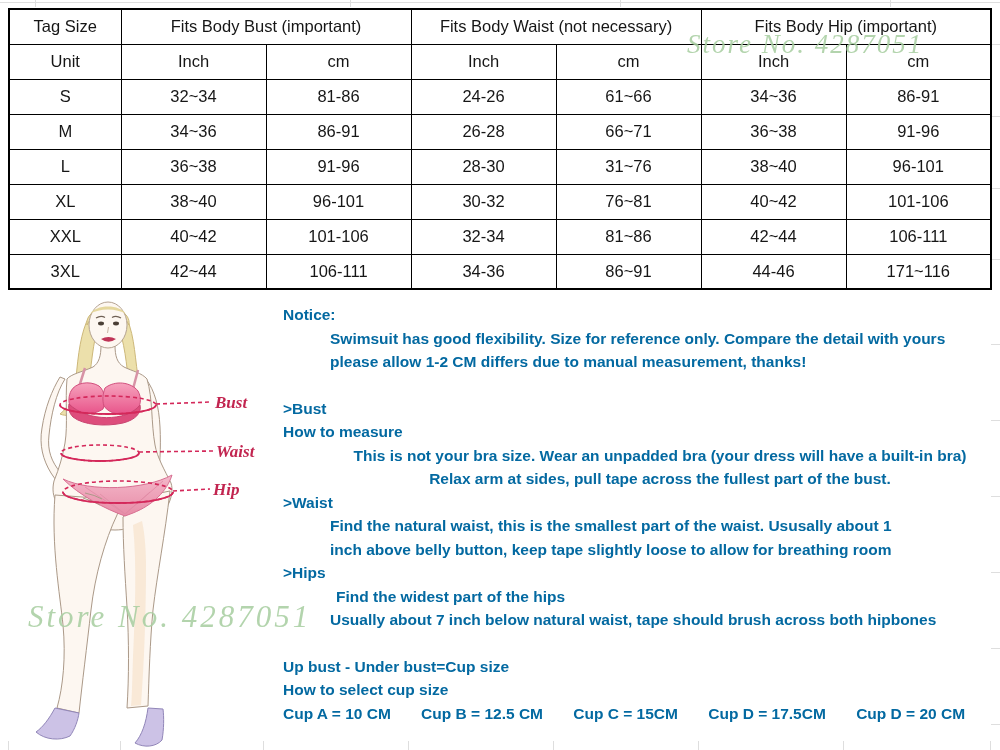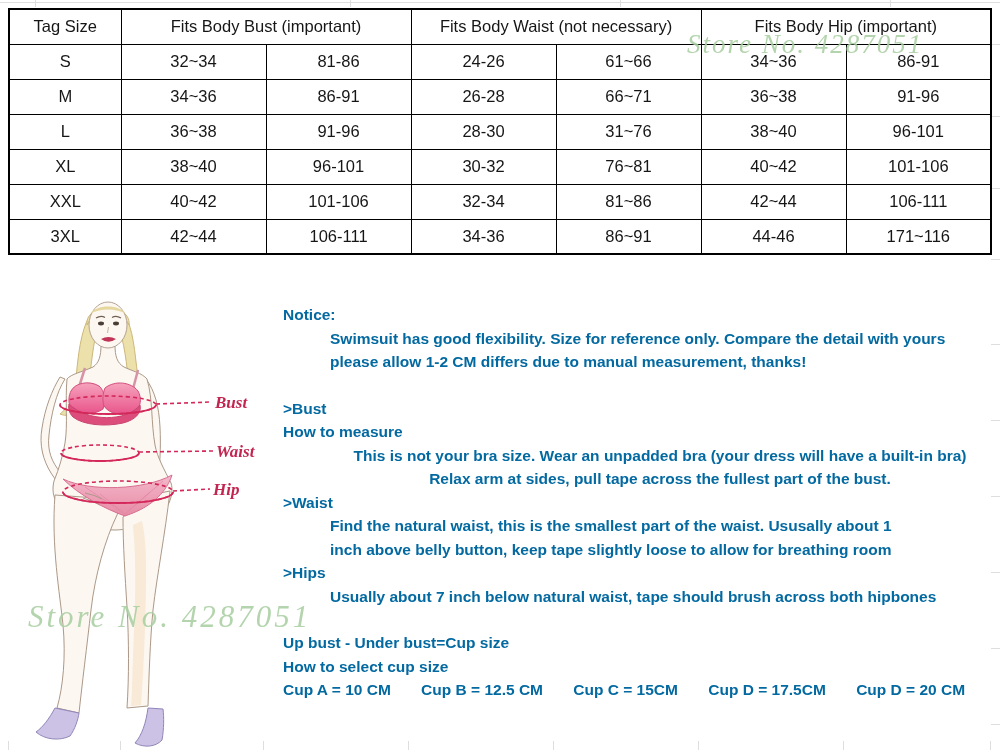--- a/index.html
+++ b/index.html
@@ -87,20 +87,29 @@
         <col style="width:145px">
     </colgroup>
     <tbody>
       <tr>
         <td>Tag Size</td>
         <td colspan="2">Fits Body Bust (important)</td>
         <td colspan="2">Fits Body Waist (not necessary)</td>
         <td colspan="2">Fits Body Hip (important)</td>
       </tr>
       <tr>
+        <td>Unit</td>
+        <td>Inch</td>
+        <td>cm</td>
+        <td>Inch</td>
+        <td>cm</td>
+        <td>Inch</td>
+        <td>cm</td>
+      </tr>
+      <tr>
         <td>S</td>
         <td>32~34</td>
         <td>81-86</td>
         <td>24-26</td>
         <td>61~66</td>
         <td>34~36</td>
         <td>86-91</td>
       </tr>
       <tr>
         <td>M</td>
@@ -250,20 +259,21 @@
     <div class="ind47">please allow 1-2 CM differs due to manual measurement, thanks!</div>
     <div class="gap"></div>
     <div>&gt;Bust</div>
     <div>How to measure</div>
     <div class="ind42">This is not your bra size. Wear an unpadded bra (your dress will have a built-in bra)</div>
     <div class="ind42">Relax arm at sides, pull tape across the fullest part of the bust.</div>
     <div>&gt;Waist</div>
     <div class="ind47">Find the natural waist, this is the smallest part of the waist. Ususally about 1</div>
     <div class="ind47">inch above belly button, keep tape slightly loose to allow for breathing room</div>
     <div>&gt;Hips</div>
+    <div class="ind53">Find the widest part of the hips</div>
     <div class="ind47">Usually about 7 inch below natural waist, tape should brush across both hipbones</div>
     <div class="gap"></div>
     <div>Up bust - Under bust=Cup size</div>
     <div>How to select cup size</div>
     <div class="cup-row">
       <span>Cup A = 10 CM</span>
       <span>Cup B = 12.5 CM</span>
       <span>Cup C = 15CM</span>
       <span>Cup D = 17.5CM</span>
       <span>Cup D = 20 CM</span>

